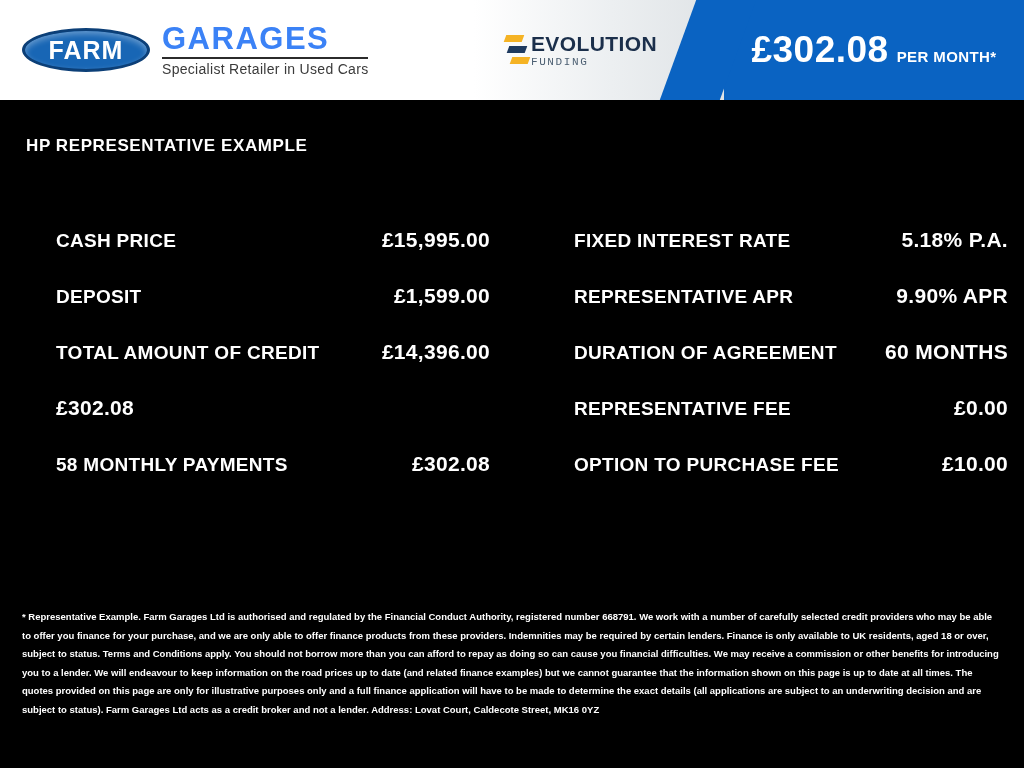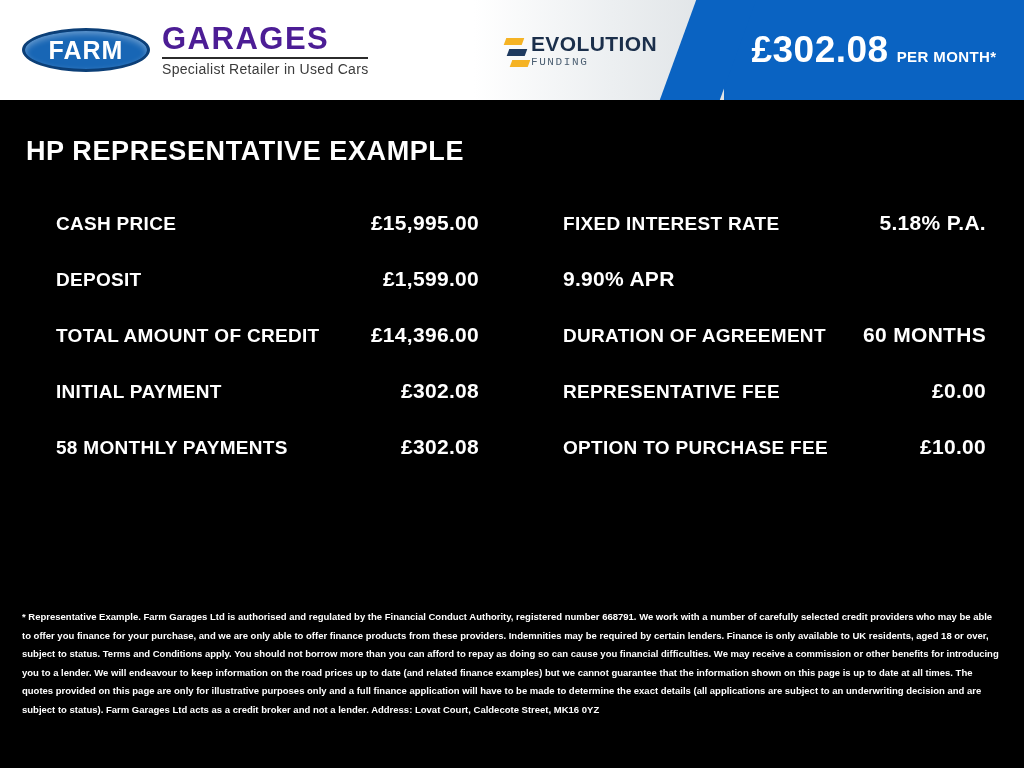--- a/index.html
+++ b/index.html
@@ -44,21 +44,21 @@
     letter-spacing: 1px;
     font-family: "Liberation Sans", sans-serif;
   }
   .garages-wrap {
     margin-left: 12px;
     display: flex;
     flex-direction: column;
     justify-content: center;
   }
   .garages-wrap .garages {
-    color: #4c1d95;
+    color: #3b82f6;
     font-weight: bold;
     font-size: 31px;
     letter-spacing: 1.5px;
     line-height: 1;
   }
   .garages-wrap .rule {
     width: 100%;
     height: 2px;
     background: #2b2b2b;
     margin: 3px 0 2px 0;
@@ -71,21 +71,21 @@
   }
 
   .evo-block {
     flex: 1;
     background: linear-gradient(90deg, #ffffff 0%, #eceff1 55%, #dfe3e6 100%);
     display: flex;
     align-items: center;
     justify-content: center;
     position: relative;
   }
-  .evo-inner { display: flex; align-items: flex-end; gap: 0; transform: translateX(-18px); }
+  .evo-inner { display: flex; align-items: center; gap: 0; transform: translateX(-18px); }
   .evo-mark { width: 26px; height: 30px; position: relative; }
   .evo-mark i { position: absolute; display: block; }
   .evo-mark i:nth-child(1){ left:0; top:0; width:18px; height:7px; background:#f5b324; transform: skewX(-20deg); }
   .evo-mark i:nth-child(2){ left:3px; top:11px; width:18px; height:7px; background:#1e3a5f; transform: skewX(-20deg); }
   .evo-mark i:nth-child(3){ left:6px; top:22px; width:18px; height:7px; background:#f5b324; transform: skewX(-20deg); }
   .evo-text .evo-name {
     color: #1b2f4b; font-weight: bold; font-size: 21px; letter-spacing: 0.4px; line-height: 1;
   }
   .evo-text .evo-sub {
     color: #4d6073; font-size: 11px; letter-spacing: 1.6px; margin-top: 2px; font-family: Liberation Mono, monospace;
@@ -108,30 +108,30 @@
     background: #0a63c2;
     transform: skewX(-20deg);
   }
   .price-inner { position: relative; z-index: 2; display: flex; align-items: baseline; gap: 8px; }
   .price-amount { font-size: 37px; font-weight: bold; letter-spacing: 0.5px; }
   .price-per { font-size: 15px; font-weight: bold; letter-spacing: 0.4px; }
 
   
   .title {
     color: #ffffff;
-    font-size: 27px;
+    font-size: 17px;
     font-weight: bold;
     letter-spacing: 0.6px;
     padding: 36px 0 0 26px;
   }
 
   
   .grid {
-    margin-top: 44px;
-    padding: 0 38px 0 56px;
+    margin-top: 72px;
+    padding: 0 16px 0 56px;
     display: grid;
     grid-template-columns: 1fr 1fr;
     column-gap: 84px;
     row-gap: 0;
   }
   .row {
     display: flex;
     justify-content: space-between;
     align-items: baseline;
     height: 56px;
@@ -216,34 +216,34 @@
     <div class="row">
       <div class="label">FIXED INTEREST RATE</div>
       <div class="value">5.18% P.A.</div>
     </div>
 
     <div class="row">
       <div class="label">DEPOSIT</div>
       <div class="value">£1,599.00</div>
     </div>
     <div class="row">
+      <div class="label">REPRESENTATIVE APR</div>
       <div class="value">9.90% APR</div>
     </div>
 
     <div class="row">
       <div class="label">TOTAL AMOUNT OF CREDIT</div>
       <div class="value">£14,396.00</div>
     </div>
     <div class="row">
       <div class="label">DURATION OF AGREEMENT</div>
       <div class="value">60 MONTHS</div>
     </div>
 
     <div class="row">
-      <div class="label">INITIAL PAYMENT</div>
       <div class="value">£302.08</div>
     </div>
 
     <div class="row">
       <div class="label">REPRESENTATIVE FEE</div>
       <div class="value">£0.00</div>
     </div>
     <div class="row">
       <div class="label">58 MONTHLY PAYMENTS</div>
       <div class="value">£302.08</div>

